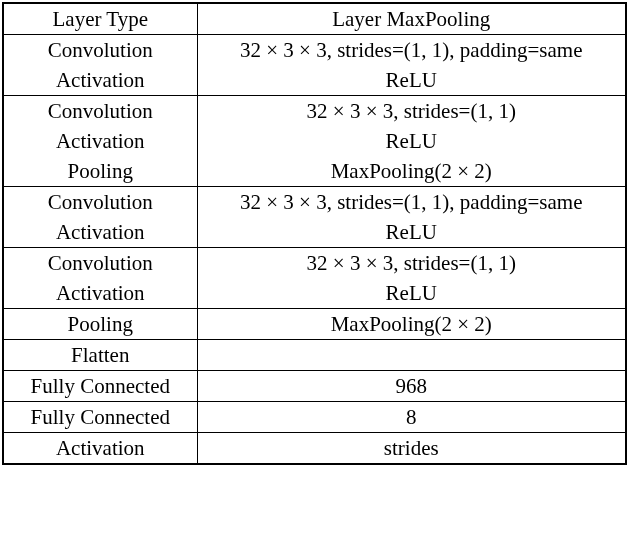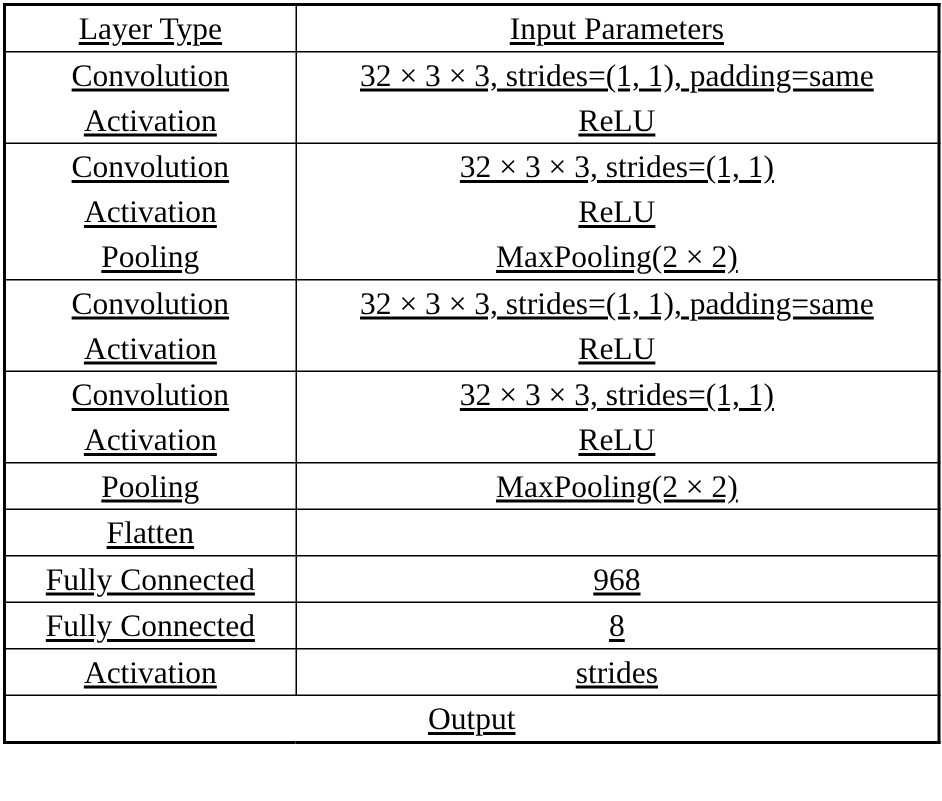--- a/index.html
+++ b/index.html
@@ -29,42 +29,41 @@
     font-family: "Liberation Serif", "DejaVu Serif", serif;
     font-size: 21px;
     font-weight: 400;
     color: #000000;
     text-align: center;
     vertical-align: middle;
     line-height: 30px;
     height: 30px;
     overflow: hidden;
     white-space: nowrap;
-    text-decoration: underline;
   }
   .layer-table .line {
     line-height: 30px;
     height: 30px;
     text-align: center;
     white-space: nowrap;
   }
 </style>
 </head>
 <body>
 
 <table class="layer-table">
   <colgroup>
     <col class="col-type">
     <col class="col-params">
   </colgroup>
 
   <tbody>
       <tr>
     <th>Layer Type</th>
-    <th>Input Parameters</th>
+    <th>Layer MaxPooling</th>
   </tr>
 
 
   <tr>
     <td>
       <div class="line">Convolution</div>
       <div class="line">Activation</div>
     </td>
     <td>
       <div class="line">32 × 3 × 3, strides=(1, 1), padding=same</div>
@@ -125,17 +124,14 @@
   <tr>
     <td>Fully Connected</td>
     <td>8</td>
   </tr>
 
   <tr>
     <td>Activation</td>
     <td>strides</td>
   </tr>
 
-  <tr>
-    <td colspan="2">Output</td>
-  </tr>
 </tbody>
   </table>
 
 </body></html>

